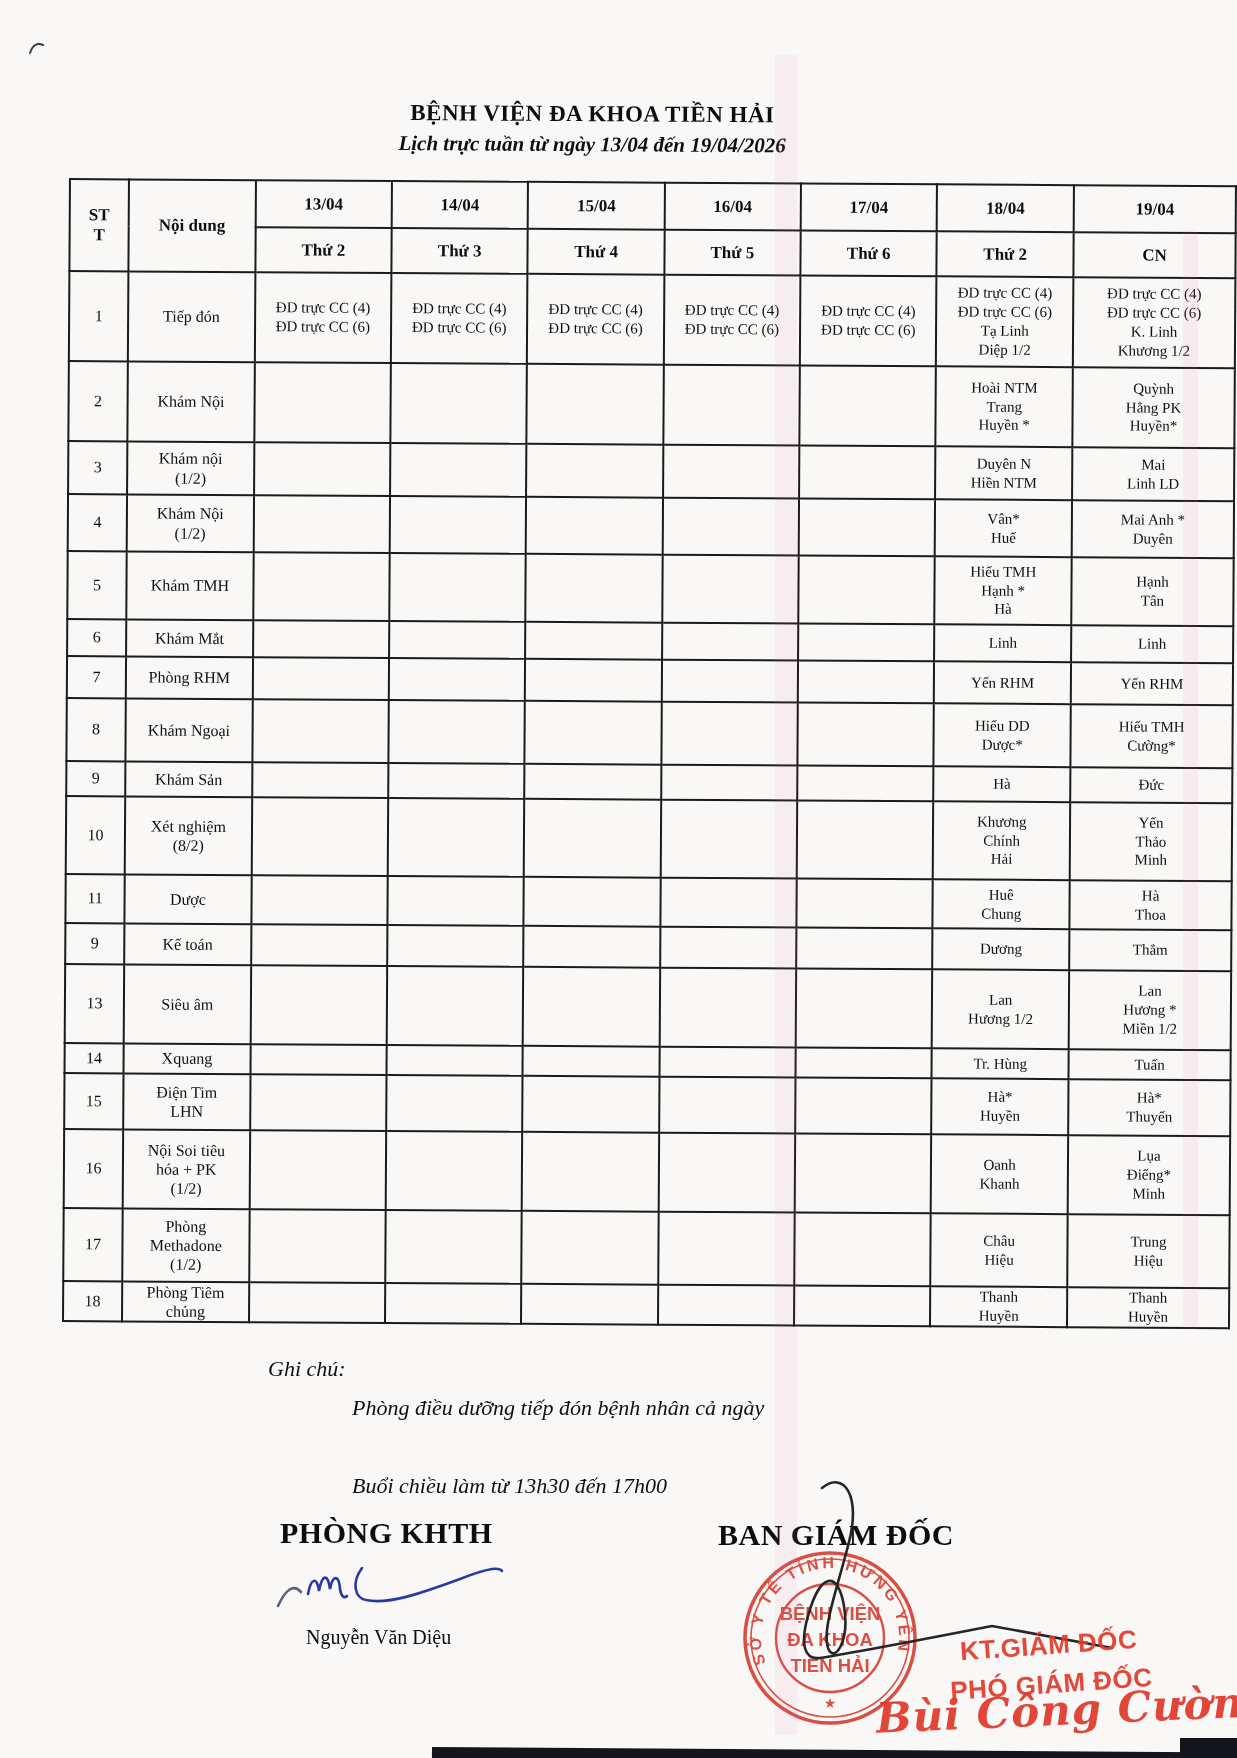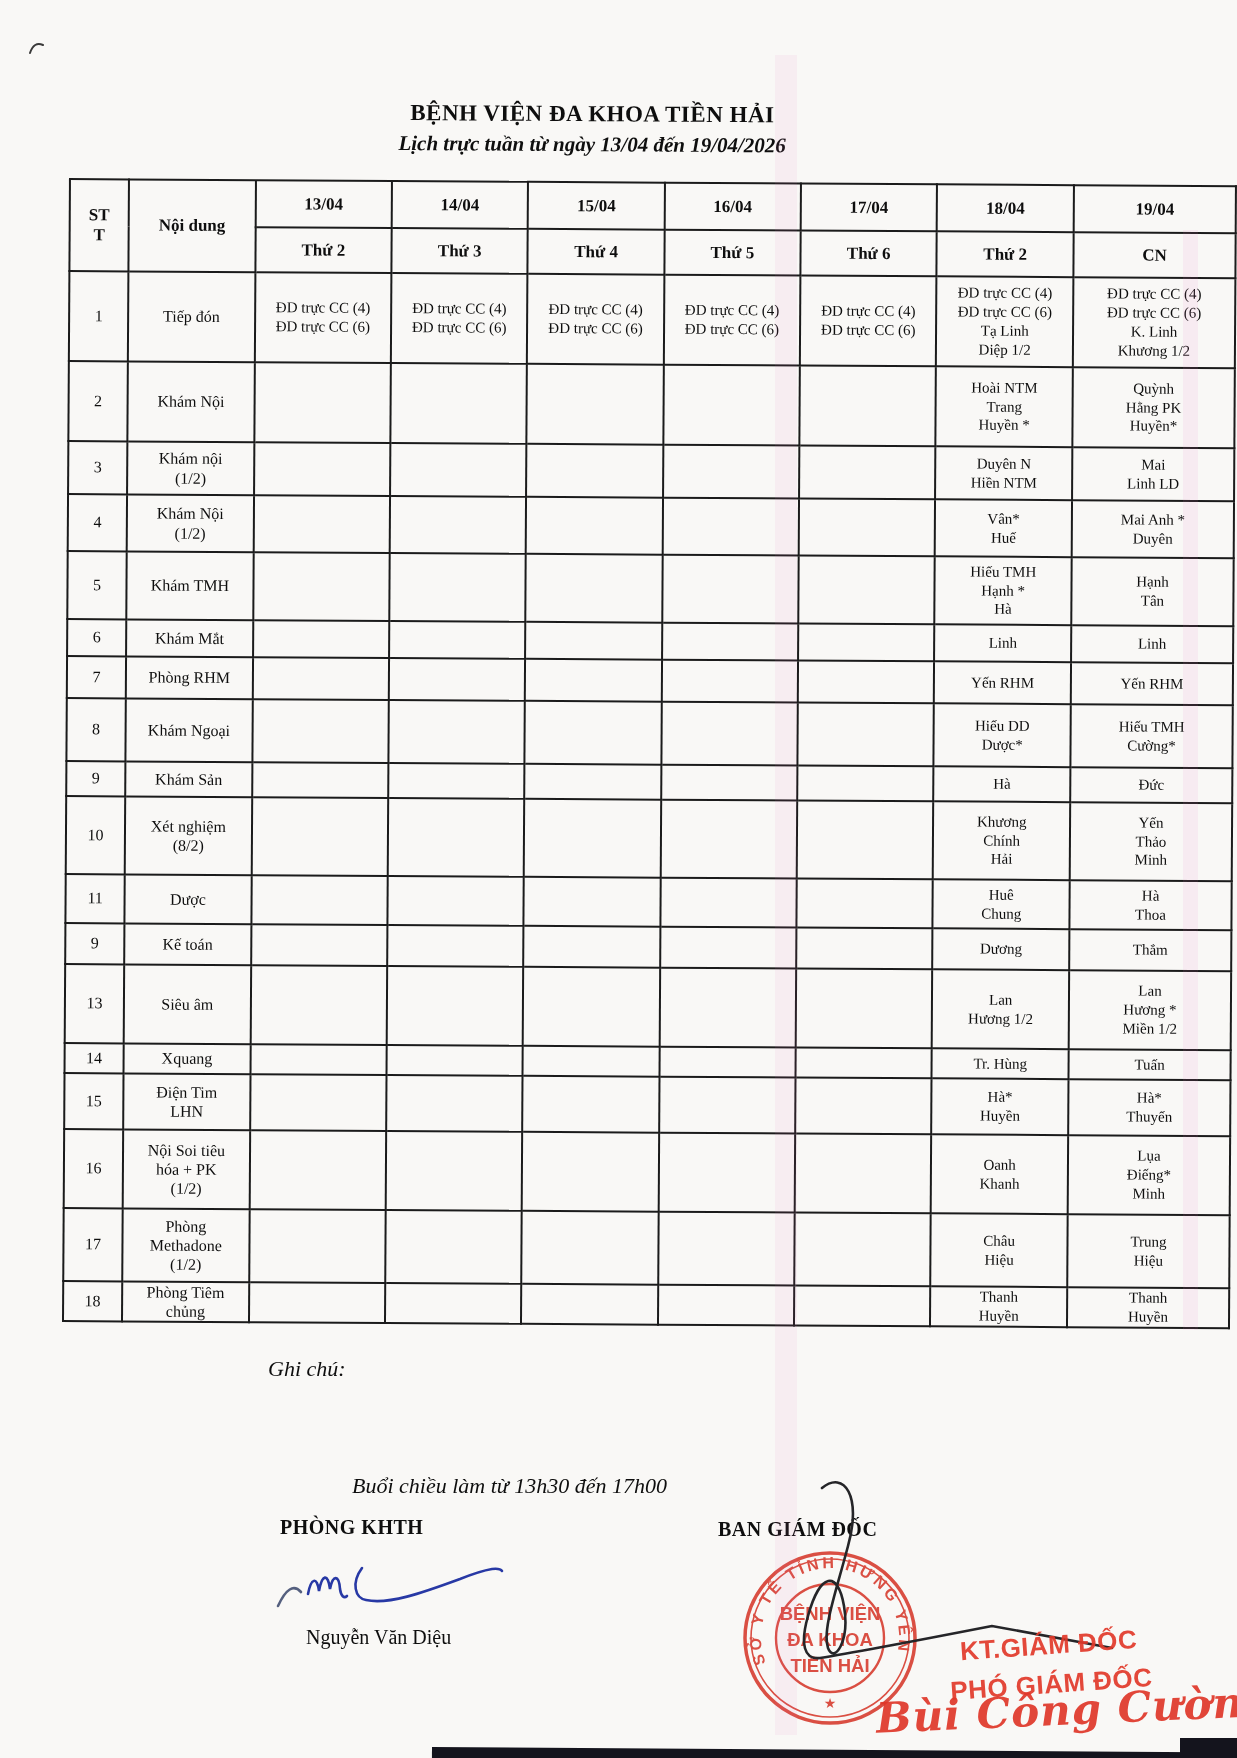--- a/index.html
+++ b/index.html
@@ -22,21 +22,21 @@
   table.duty th,table.duty td{
     border:2px solid #1b1b1b;text-align:center;vertical-align:middle;
     padding:0 2px;white-space:pre-line;overflow:hidden;}
   table.duty th{font-weight:bold;font-size:17px;line-height:1.15;}
   table.duty td{font-size:15px;line-height:1.26;}
   table.duty td.lbl{font-size:16px;line-height:1.2;}
   table.duty td.stt{font-size:16px;}
 
   .notes-label{position:absolute;left:228px;top:1356px;font-size:22px;font-style:italic;margin-left:40px;}
   .note-line{position:absolute;left:352px;font-size:22px;font-style:italic;white-space:nowrap;}
-  .sig-title{position:absolute;font-size:20px;font-weight:bold;letter-spacing:.5px;}
+  .sig-title{position:absolute;font-size:30px;font-weight:bold;letter-spacing:.5px;}
   .sig-name{position:absolute;font-size:20px;}
 
   .stamp-wrap{position:absolute;left:728px;top:1536px;width:204px;height:222px;}
   .red-titles{position:absolute;left:930px;top:1626px;width:240px;text-align:center;
     font-family:"Liberation Sans","DejaVu Sans",sans-serif;font-weight:bold;
     font-size:26px;line-height:1.5;color:#e23a2b;opacity:.92;
     transform:rotate(-4deg);letter-spacing:.5px;white-space:pre-line;}
   .red-name{position:absolute;left:876px;top:1686px;width:360px;
     font-family:"DejaVu Serif","Liberation Serif",serif;font-style:italic;font-weight:bold;
     font-size:42px;color:#e0372a;opacity:.92;transform:rotate(-2.5deg);letter-spacing:1px;
@@ -339,20 +339,21 @@
 Huyền</td>
             <td class="cel">Thanh
 Huyền</td>
           </tr>
         </tbody>
       </table>
   </div>
 
   <div class="flat">
     <div class="notes-label">Ghi chú:</div>
+    <div class="note-line" style="top:1395px">Phòng điều dưỡng tiếp đón bệnh nhân cả ngày</div>
     <div class="note-line" style="top:1473px">Buổi chiều làm từ 13h30 đến 17h00</div>
 
     <div class="sig-title" style="left:280px;top:1516px">PHÒNG KHTH</div>
     <div class="sig-title" style="left:718px;top:1518px">BAN GIÁM ĐỐC</div>
 
     <svg class="streak" style="left:270px;top:1540px" width="240" height="90" viewBox="0 0 240 90">
       <g fill="none" stroke="#2839a5" stroke-width="2.6" stroke-linecap="round">
         <path d="M8 66 Q20 40 31 52" stroke="#55607f"></path>
         <path d="M38 54 c3 -16 9 -18 11 -3 c3 -17 9 -18 11 -2 c3 -15 9 -14 10 0 c1 7 4 10 7 7"></path>
         <path d="M92 28 c-11 15 -7 30 4 32 c22 5 56 -7 94 -21 q20 -8 32 -10 q8 -1 10 2"></path>

